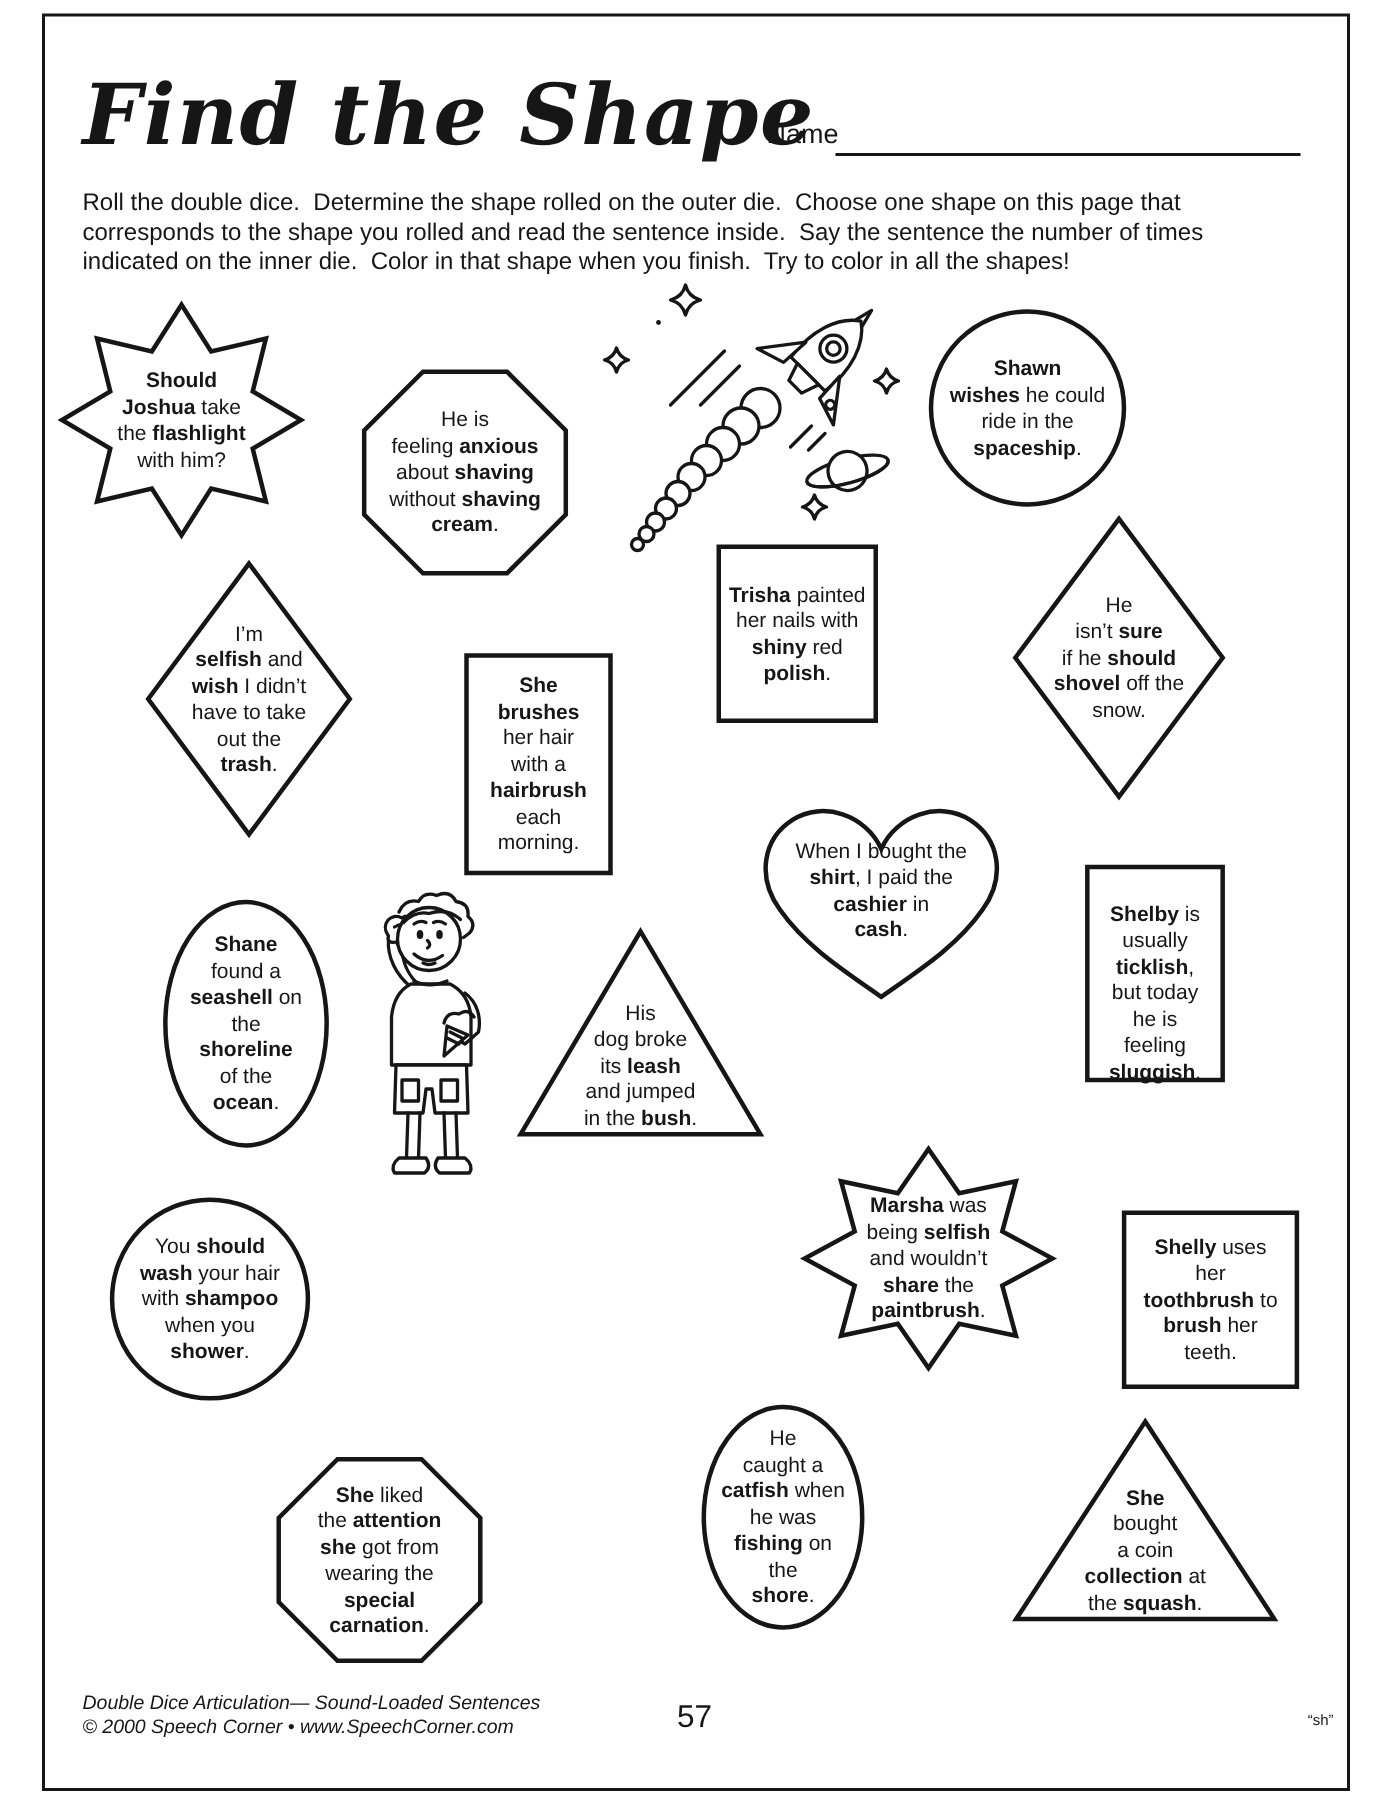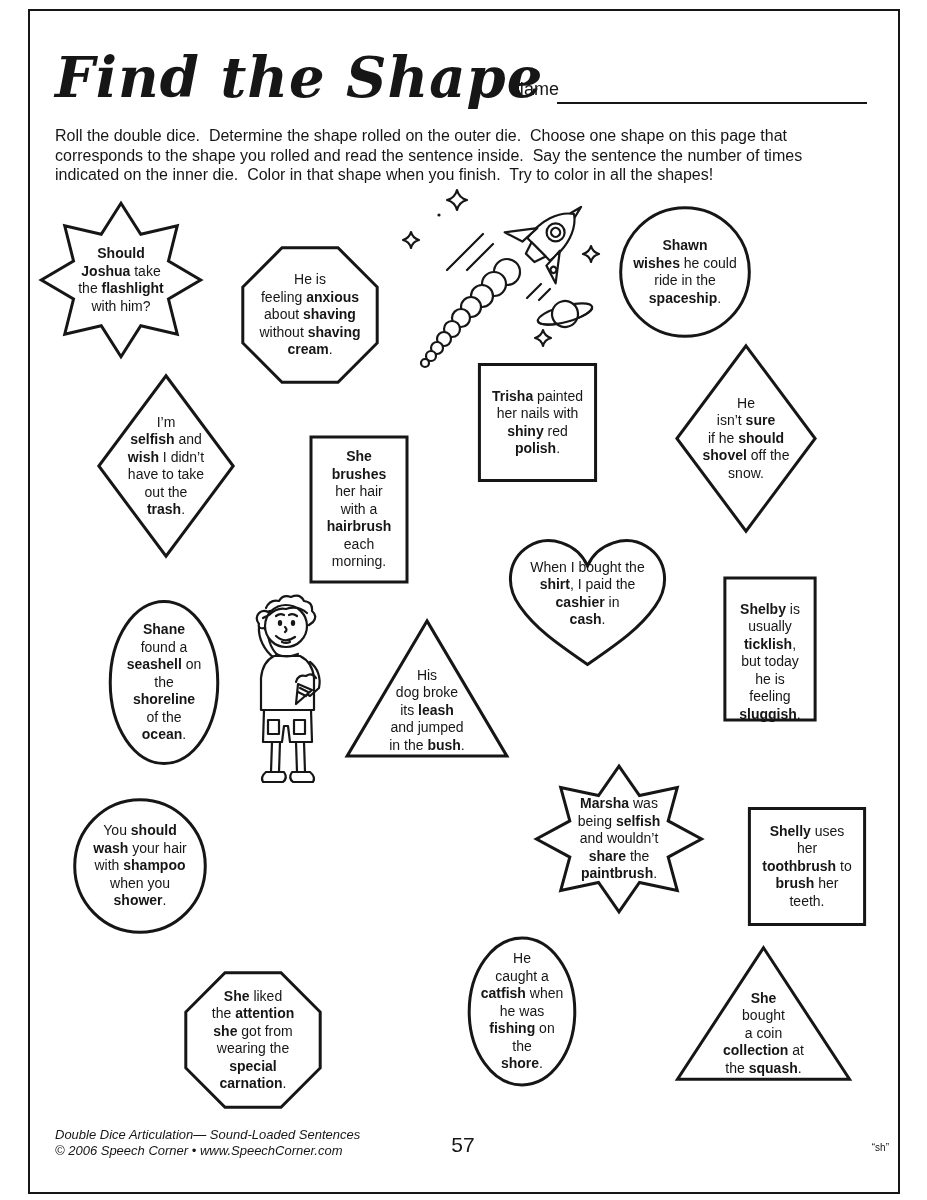--- a/index.html
+++ b/index.html
@@ -116,21 +116,21 @@
   <div class="shape" style="left:618px;top:205px;width:134px;height:134px;">
     <svg class="outline" viewBox="0 0 100 100" preserveAspectRatio="none">
       <circle vector-effect="non-scaling-stroke" fill="#fff" stroke="#161616" stroke-width="3" cx="50" cy="50" r="48"></circle>
     </svg>
     <div class="shape-text" style="width:130px;"><b>Shawn</b>
 <b>wishes</b> he could
 ride in the
 <b>spaceship</b>.</div>
   </div>
 
-  <div class="shape" style="left:477px;top:362px;width:121px;height:121px;">
+  <div class="shape" style="left:477px;top:362px;width:109px;height:121px;">
     <svg class="outline" viewBox="0 0 100 100" preserveAspectRatio="none">
       <rect vector-effect="non-scaling-stroke" fill="#fff" stroke="#161616" stroke-width="3" x="2" y="2" width="96" height="96"></rect>
     </svg>
     <div class="shape-text" style="width:117px;"><b>Trisha</b> painted
 her nails with
 <b>shiny</b> red
 <b>polish</b>.</div>
   </div>
 
   <div class="shape" style="left:674px;top:342px;width:144px;height:193px;">
@@ -300,16 +300,16 @@
       <polygon vector-effect="non-scaling-stroke" fill="#fff" stroke="#161616" stroke-width="3" points="50,4 97,96 3,96"></polygon>
     </svg>
     <div class="shape-text" style="width:150px;padding-bottom:8px;"><b>She</b>
 bought
 a coin
 <b>collection</b> at
 the <b>squash</b>.</div>
   </div>
 
   <div class="footer-series">Double Dice Articulation— Sound-Loaded Sentences</div>
-  <div class="footer-copy">© 2006 Speech Corner • www.SpeechCorner.com</div>
+  <div class="footer-copy">© 2000 Speech Corner • www.SpeechCorner.com</div>
   <div class="page-num">57</div>
   <div class="sound-tag">“sh”</div>
 </div>
 
 </body></html>

